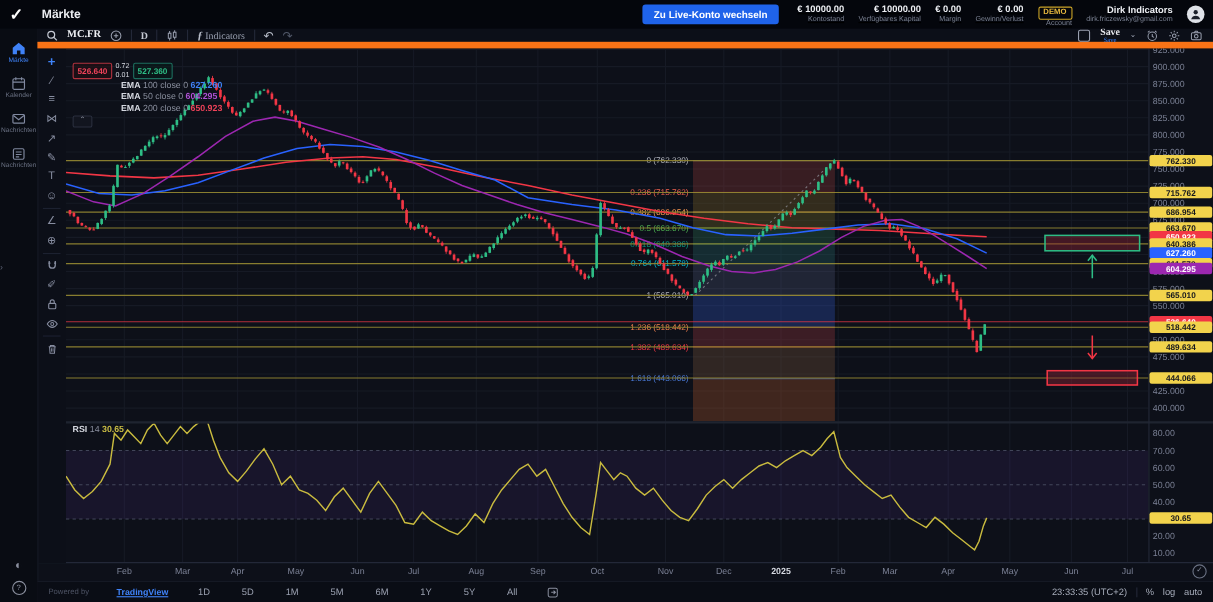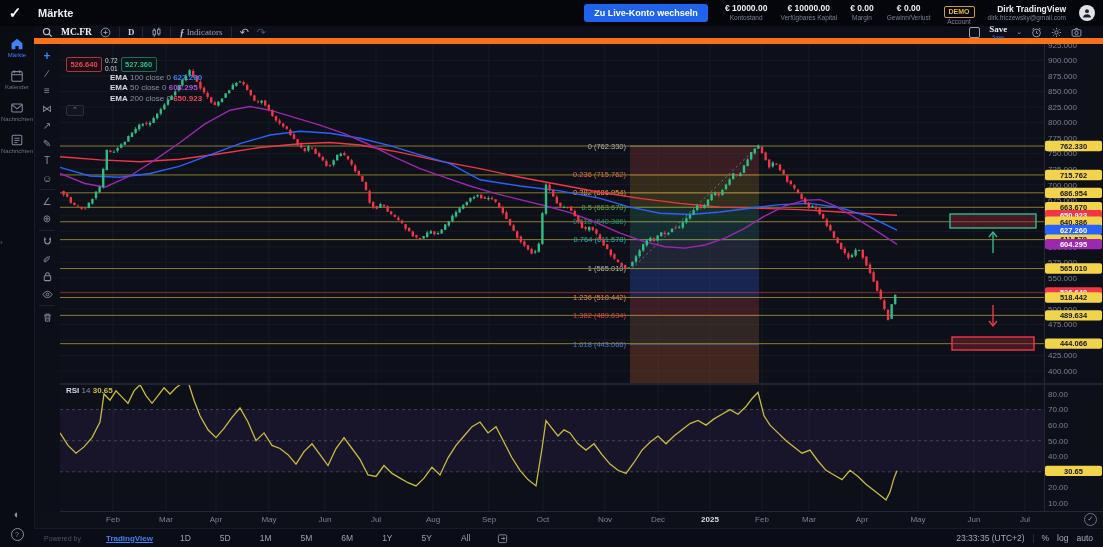--- a/index.html
+++ b/index.html
@@ -8,21 +8,21 @@
   svg text{font-family:"Liberation Sans",sans-serif;}
 
   
   .topbar{position:absolute;left:0;top:0;width:1103px;height:26px;background:#04060c;
     display:flex;align-items:center;z-index:6;}
   .logo{width:30px;text-align:center;color:#fff;font-size:15px;font-weight:700;}
   .tb-title{font-size:11px;color:#eceef2;font-weight:700;margin-left:8px;}
   .tb-right{margin-left:auto;display:flex;align-items:center;gap:13px;padding-right:8px;}
   .live-btn{background:#1f63ea;color:#fff;border:none;border-radius:3px;font-size:9px;
     font-weight:700;padding:4px 10px;margin-right:4px;font-family:inherit;cursor:pointer;}
-  .stat{text-align:center;line-height:1.15;text-decoration:underline;}
+  .stat{text-align:right;line-height:1.15;text-decoration:underline;}
   .stat .v{font-size:8.5px;font-weight:700;color:#eceef2;display:block;}
   .stat .l{font-size:6.5px;color:#7a8192;display:block;}
   .demo-badge{display:inline-block;border:1px solid #c9a227;color:#e8b93f;font-size:7px;
     font-weight:700;padding:0 4px;border-radius:2px;line-height:10px;}
   .user{text-align:right;line-height:1.2;}
   .user .n{font-size:8.5px;font-weight:600;color:#eceef2;display:block;}
   .user .e{font-size:6.5px;color:#7a8192;display:block;}
   .avatar{width:16px;height:16px;border-radius:50%;background:#dfe2e8;display:flex;
     align-items:center;justify-content:center;}
 
@@ -43,21 +43,21 @@
   
   .chart-toolbar{position:absolute;left:34px;top:26px;width:1069px;height:18px;background:#0c0f18;
     border-bottom:6px solid #f97316;display:flex;align-items:center;font-size:9px;color:#c6cad4;
     z-index:5;padding-left:8px;gap:8px;box-sizing:border-box;font-family:Liberation Serif, serif;}
   .sep{width:1px;height:10px;background:#232838;}
   .sym{font-weight:700;color:#f0f2f6;font-size:9.5px;}
   .ticon{display:flex;align-items:center;color:#9aa0b0;cursor:pointer;}
   .ticon svg{width:11px;height:11px;}
   .ind-f{font-style:italic;font-weight:700;color:#b9bec9;font-size:10px;}
   .dim{color:#515869;}
-  .ct-right{margin-left:auto;display:flex;align-items:center;gap:9px;padding-right:21px;}
+  .ct-right{margin-left:auto;display:flex;align-items:center;gap:9px;padding-right:10px;}
   .layout-sq{width:9px;height:9px;border:1px solid #9aa0b0;border-radius:2px;}
   .save-wrap{position:relative;text-align:center;line-height:1;cursor:pointer;}
   .save-wrap .s1{font-size:9px;color:#e8eaf0;font-weight:600;display:block;}
   .save-wrap .s2{font-size:6px;color:#3f82f7;display:block;}
   .caret{font-size:7px;color:#9aa0b0;}
 
   
   .drawbar{position:absolute;left:34px;top:44px;width:26px;height:468px;background:#0c0f18;
     z-index:4;display:flex;flex-direction:column;align-items:center;padding-top:5px;gap:4.5px;
     box-sizing:border-box;}
@@ -809,21 +809,21 @@
       </div>
       <div class="stat">
         <span class="v">€ 0.00</span>
         <span class="l">Gewinn/Verlust</span>
       </div>
       <div class="stat">
         <span class="demo-badge">DEMO</span>
         <span class="l">Account</span>
       </div>
       <div class="user">
-        <span class="n">Dirk TradingView</span>
+        <span class="n">Dirk Indicators</span>
         <span class="e">dirk.friczewsky@gmail.com</span>
       </div>
       <div class="avatar">
         <svg viewBox="0 0 16 16" width="12" height="12">
           <circle cx="8" cy="5.5" r="2.6" fill="#1b1f2a"></circle>
           <path d="M2.5 14c.8-3 3-4.3 5.5-4.3s4.7 1.3 5.5 4.3z" fill="#1b1f2a"></path>
         </svg>
       </div>
     </div>
   </div>

